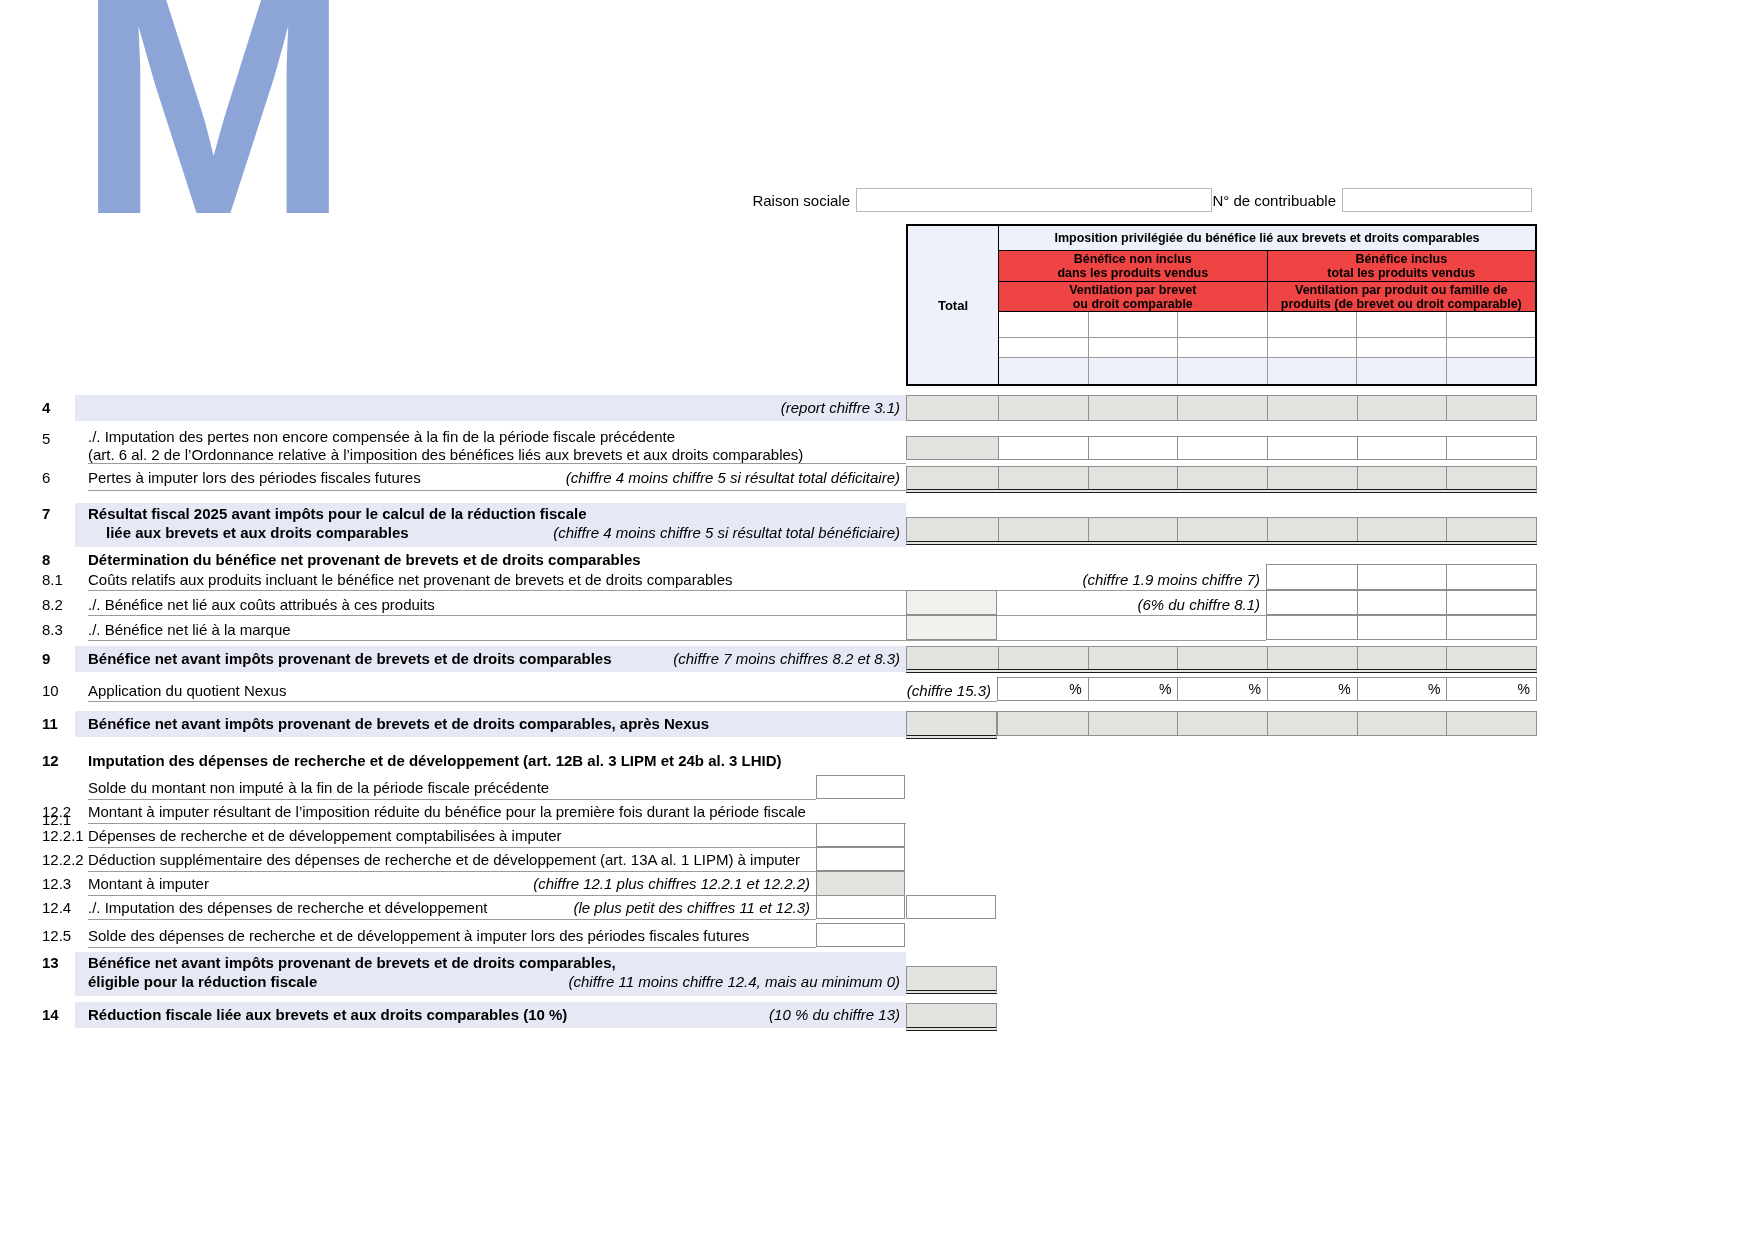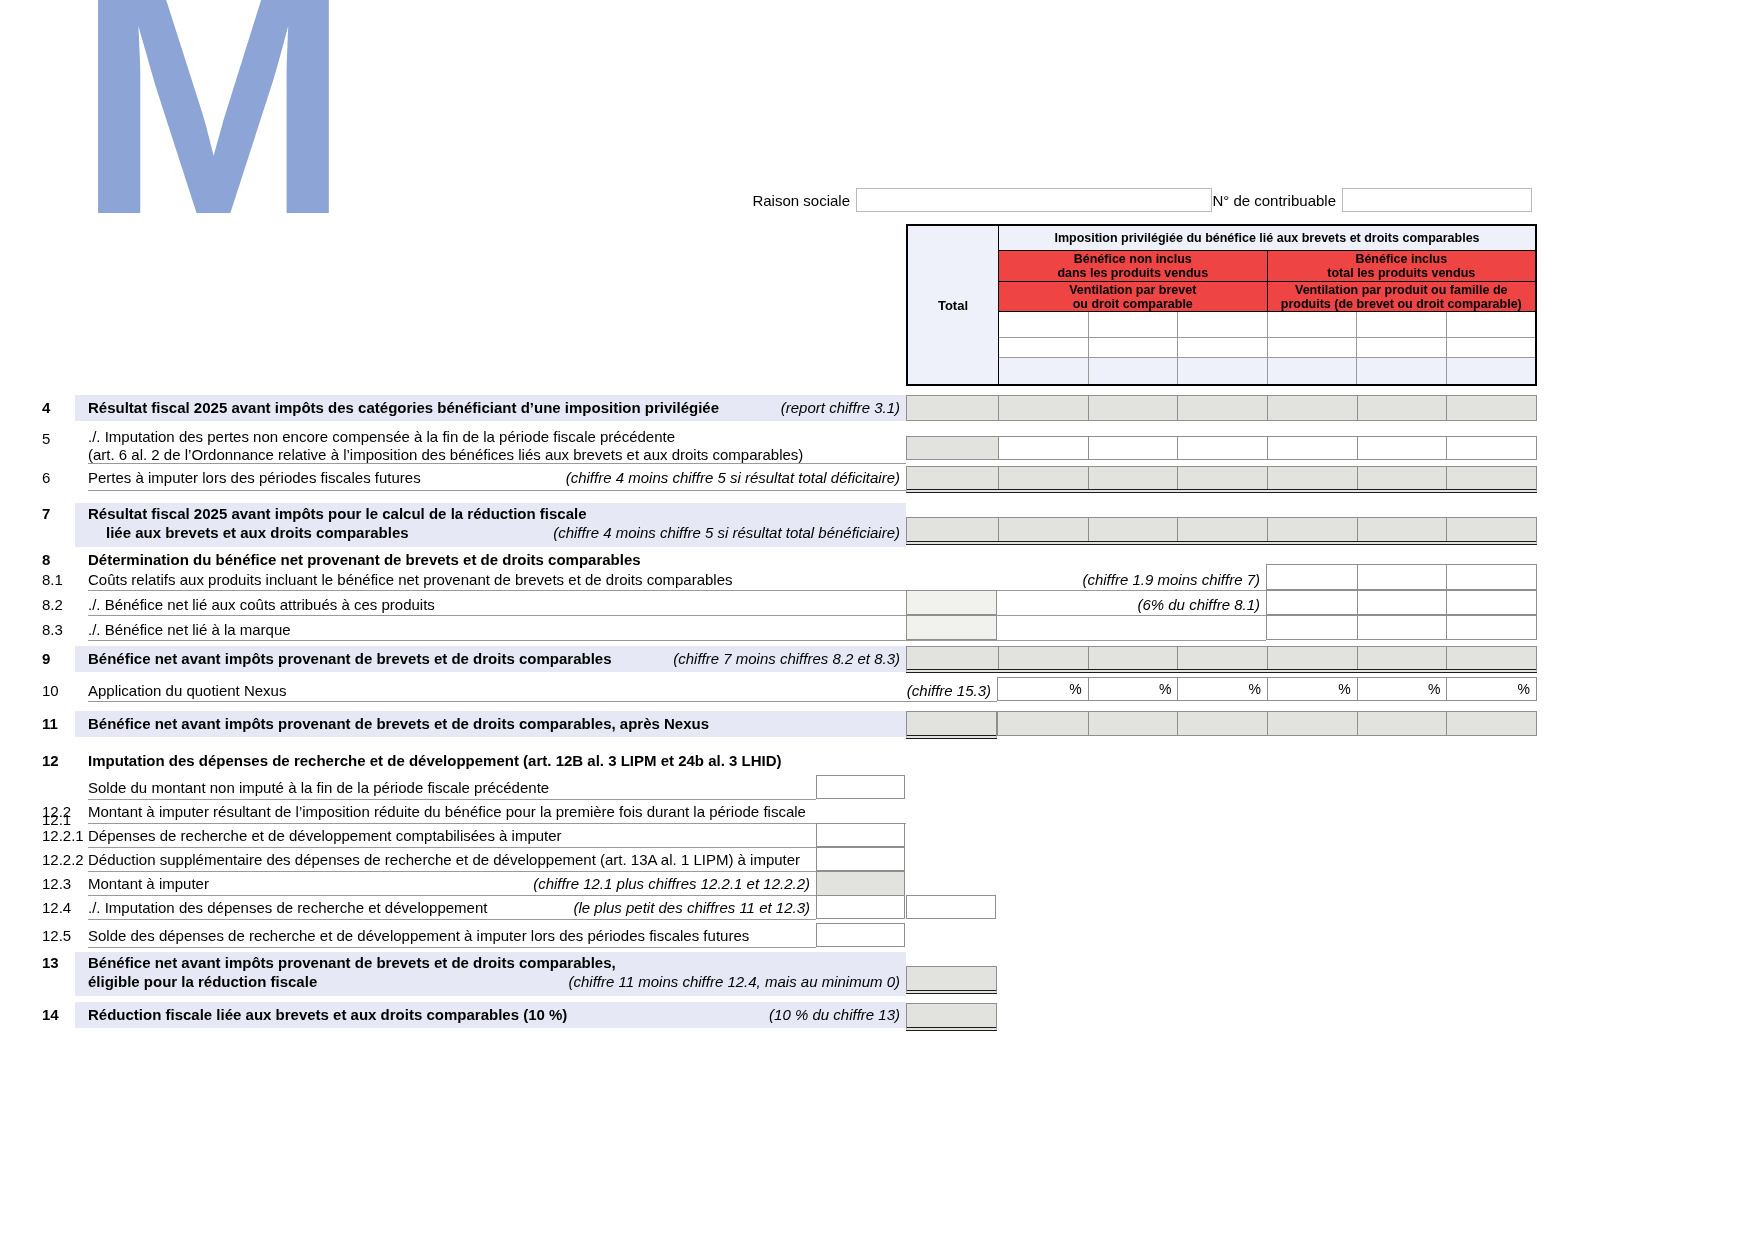--- a/index.html
+++ b/index.html
@@ -108,21 +108,20 @@
           <div></div>
           <div></div>
           <div></div>
           <div></div>
       </div>
     </div>
   </div>
 
   <div class="band" style="left:75px;top:395px;width:831px;height:26px;"></div>
   <div class="abs num b" style="left:42px;top:399px;">4</div>
-  <div class="abs lbl b nw" style="left:88px;top:399px;">Résultat fiscal 2025 avant impôts des catégories bénéficiant d’une imposition privilégiée</div>
   <div class="note" style="left:600px;width:300px;top:399px;">(report chiffre 3.1)</div>
   <div class="strip full7 gray" style="top:395px;height:26px;">
     <div></div>
       <div></div>
       <div></div>
       <div></div>
       <div></div>
       <div></div>
       <div></div>
   </div>

